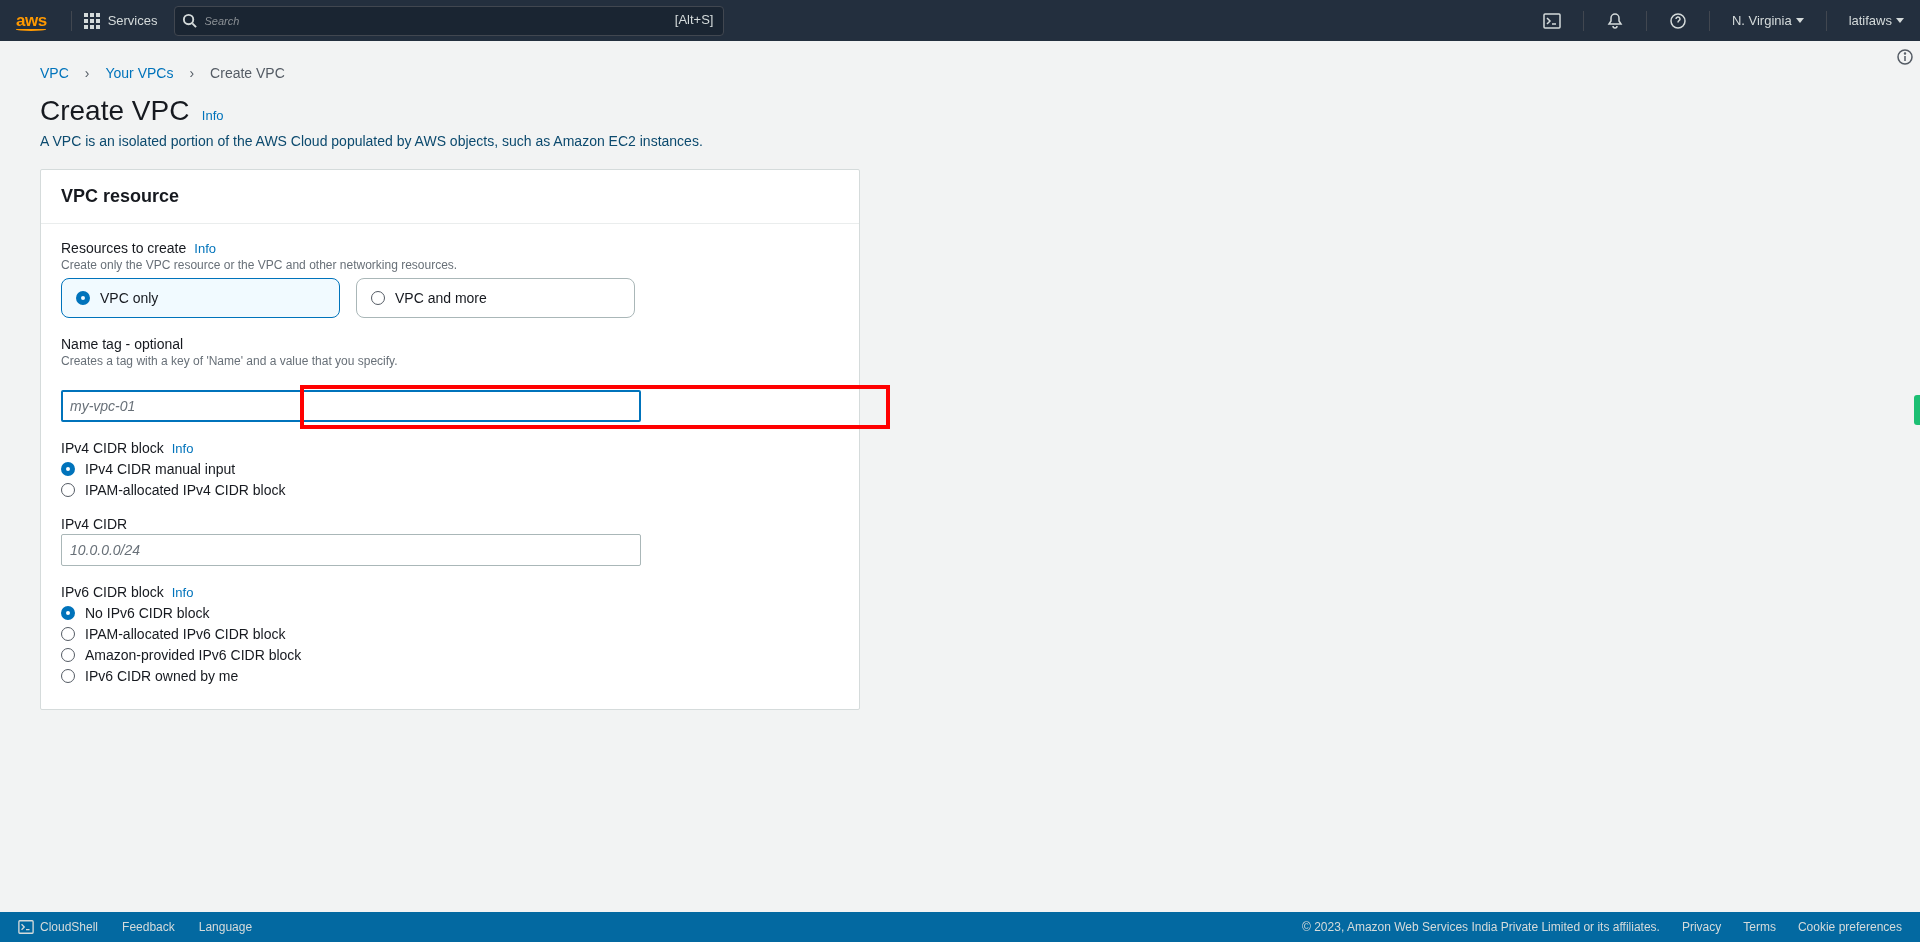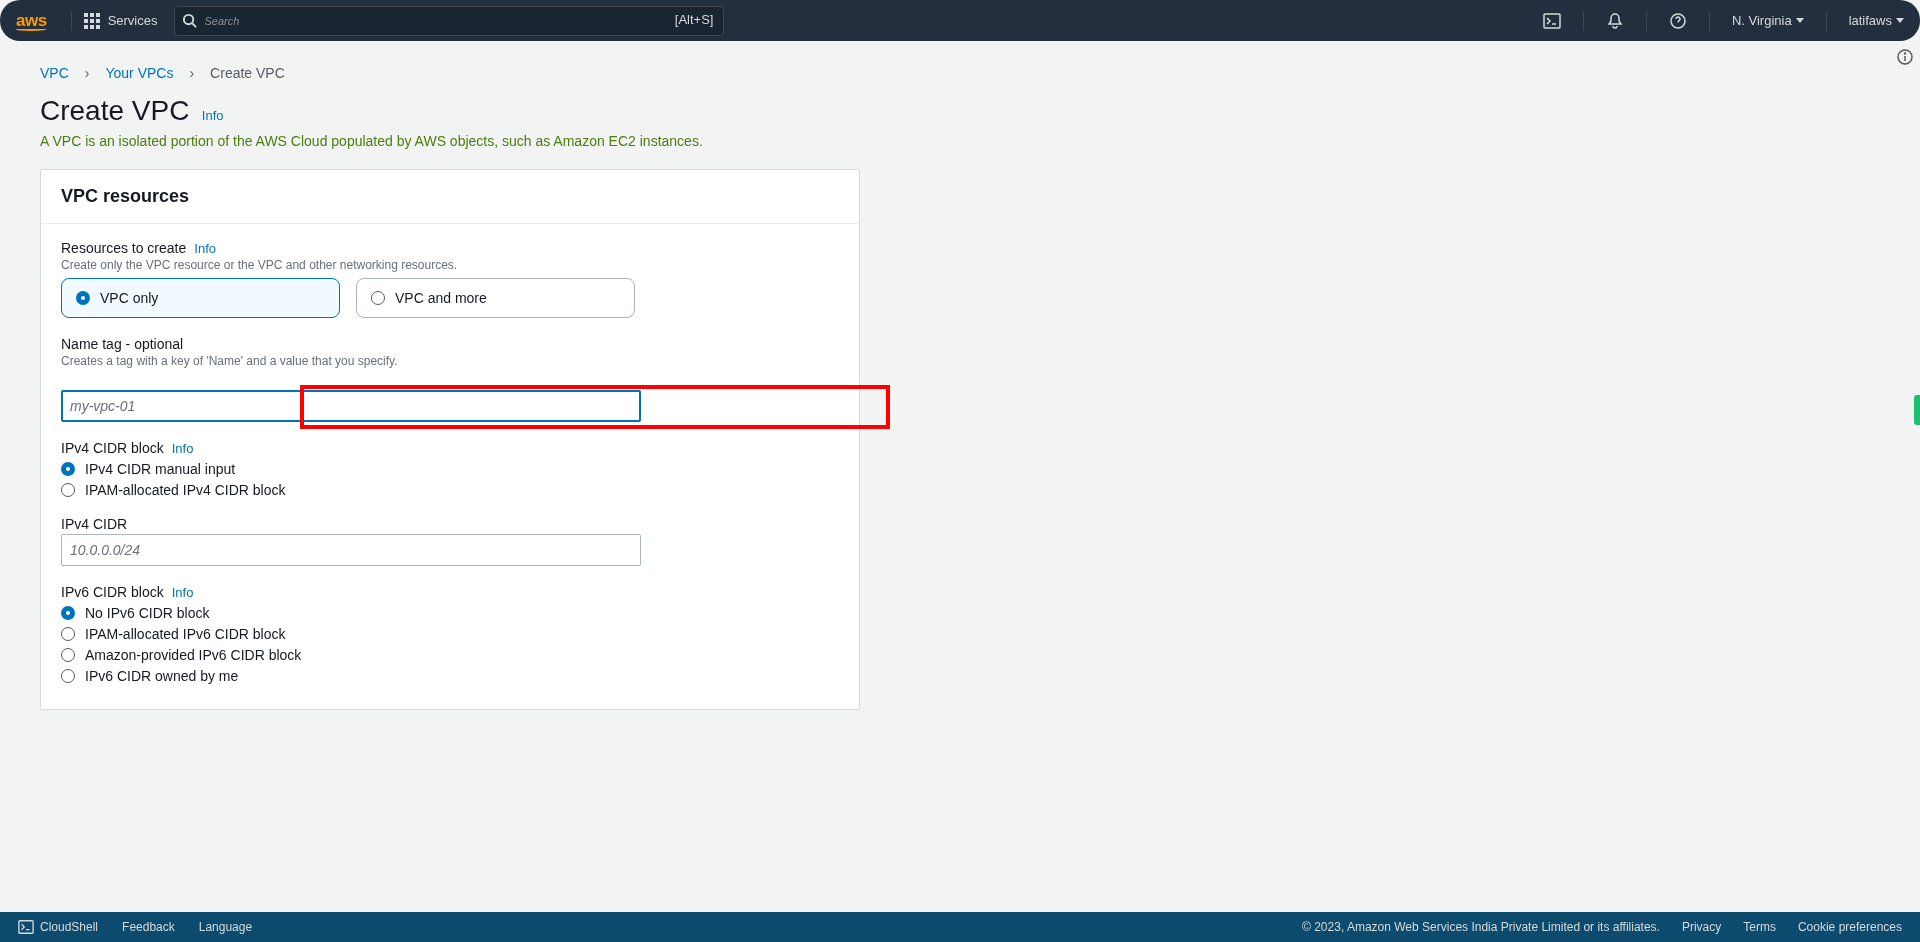--- a/index.html
+++ b/index.html
@@ -1,19 +1,19 @@
 <!DOCTYPE html>
 <html><head>
 <meta charset="utf-8">
 <style>
 * { box-sizing: border-box; margin: 0; padding: 0; font-family: "Amazon Ember", "Helvetica Neue", Arial, sans-serif; }
 body { background: #f2f3f3; overflow: hidden; }
 
 
-.topnav { background: #232f3e; height: 41px; display: flex; align-items: center; padding: 0 16px; color: #d5dbdb; font-size: 13px; border-radius: 20px; }
+.topnav { background: #232f3e; height: 41px; display: flex; align-items: center; padding: 0 16px; color: #d5dbdb; font-size: 13px; }
 .aws-logo { color:#ff9900; font-weight:700; font-size:17px; letter-spacing:-0.5px; margin-right:12px; }
 .aws-logo .smile { display:block; height:3px; width:30px; border-bottom:2px solid #ff9900; border-radius:0 0 50% 50%; margin-top:-3px; }
 .vdiv { width:1px; height:20px; background:#414750; margin:0 12px; }
 .svc-btn { display:flex; align-items:center; gap:8px; cursor:pointer; }
 .grid-icon { display:grid; grid-template-columns:repeat(3,4px); grid-template-rows:repeat(3,4px); gap:2px; }
 .grid-icon span { background:#d5dbdb; width:4px; height:4px; }
 .search-wrap { position:relative; margin-left:16px; }
 .search-wrap input { width:550px; height:30px; background:#1a2532; border:1px solid #414750; border-radius:4px; color:#d5dbdb; padding:0 60px 0 30px; font-size:11px; font-style:italic; }
 .search-wrap input::placeholder{ color:#8c9196; }
 .search-wrap .mag { position:absolute; left:8px; top:7px; color:#d5dbdb; }
@@ -30,21 +30,21 @@
 .main::-webkit-scrollbar-track{ background:#f2f3f3; }
 .main::-webkit-scrollbar-thumb{ background:#aab7b8; border-radius:7px; border:3px solid #f2f3f3; }
 
 .breadcrumb { display:flex; align-items:center; gap:16px; font-size:14px; margin-bottom:14px; }
 .breadcrumb a { color:#0073bb; text-decoration:none; cursor:pointer; }
 .breadcrumb .chev { color:#545b64; }
 .breadcrumb .cur { color:#545b64; }
 
 h1 { font-size:28px; font-weight:400; color:#16191f; display:inline-block; margin-right:8px; }
 .info-link { color:#0073bb; font-size:13px; cursor:pointer; }
-.subtitle { font-size:14px; color:#4d7c0f; margin-top:6px; margin-bottom:20px; }
+.subtitle { font-size:14px; color:#0c4a6e; margin-top:6px; margin-bottom:20px; }
 
 .panel { background:#fff; border:1px solid #d5dbdb; border-radius:2px; width:820px; }
 .panel-header { padding:16px 20px; font-size:18px; font-weight:700; color:#16191f; }
 .panel-body { padding:0 20px 20px 20px; border-top:1px solid #eaeded; padding-top:16px; }
 
 .field { margin-bottom:18px; }
 .field-label { font-size:14px; color:#16191f; font-weight:400; margin-bottom:2px; display:flex; align-items:baseline; gap:8px; }
 .field-label .optional { color:#16191f; }
 .field-hint { font-size:12px; color:#687078; margin-bottom:6px; }
 
@@ -68,21 +68,21 @@
 .annot { position:absolute; border:4px solid red; pointer-events:none; }
 
 
 .info-rail { position:fixed; right:0; top:48px; width:30px; display:flex; justify-content:center; }
 .info-rail svg { cursor:pointer; }
 
 
 .green-tab { position:fixed; right:0; top:395px; width:6px; height:30px; background:#1dbf73; border-radius:3px 0 0 3px; }
 
 
-.footer { position:fixed; bottom:0; left:0; right:0; height:30px; background:#0c4a6e; color:#d5dbdb; display:flex; align-items:center; font-size:12px; padding:0 18px; }
+.footer { position:fixed; bottom:0; left:0; right:0; height:30px; background:#0369a1; color:#d5dbdb; display:flex; align-items:center; font-size:12px; padding:0 18px; }
 .footer .left { display:flex; align-items:center; gap:24px; }
 .footer .left .cs { display:flex; align-items:center; gap:6px; cursor:pointer; }
 .footer .spacer { flex:1; }
 .footer .right { display:flex; align-items:center; gap:22px; }
 .footer a { color:#d5dbdb; text-decoration:none; cursor:pointer; }
 
 svg { display:block; }
 </style>
 </head>
 <body>
@@ -159,21 +159,21 @@
     <span class="cur">Create VPC</span>
   </div>
 
   <div>
     <h1>Create VPC</h1>
     <span class="info-link">Info</span>
   </div>
   <div class="subtitle">A VPC is an isolated portion of the AWS Cloud populated by AWS objects, such as Amazon EC2 instances.</div>
 
   <div class="panel">
-    <div class="panel-header">VPC resources</div>
+    <div class="panel-header">VPC resource</div>
     <div class="panel-body">
 
       <div class="field">
         <div class="field-label">
           <span>Resources to create</span>
           <span class="info-link">Info</span>
         </div>
         <div class="field-hint">Create only the VPC resource or the VPC and other networking resources.</div>
         <div class="tile-row">
           <div class="tile selected">

